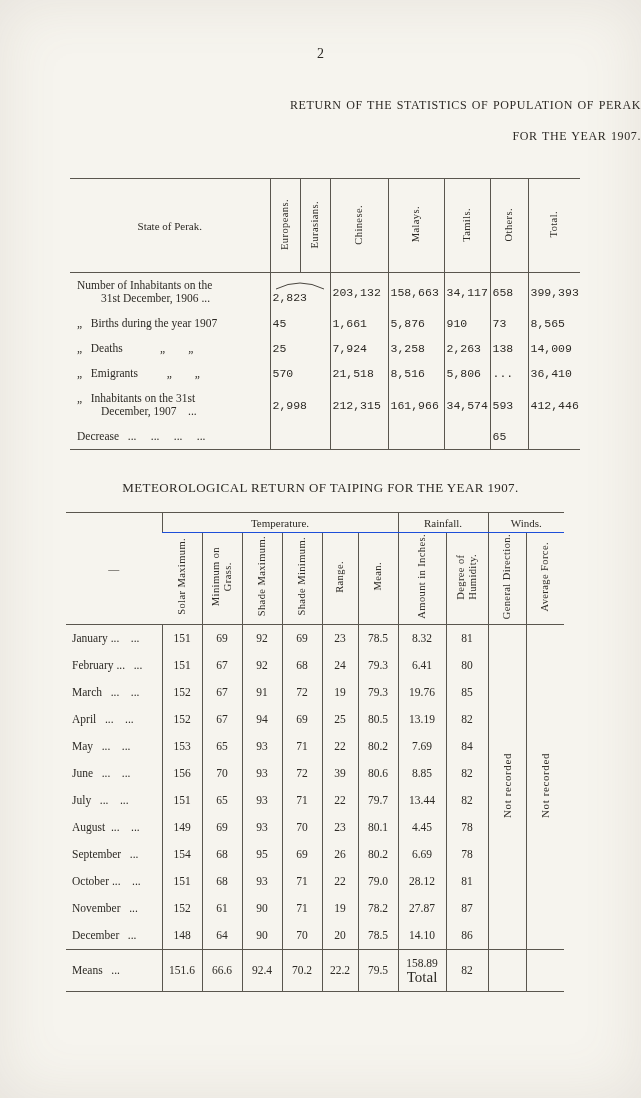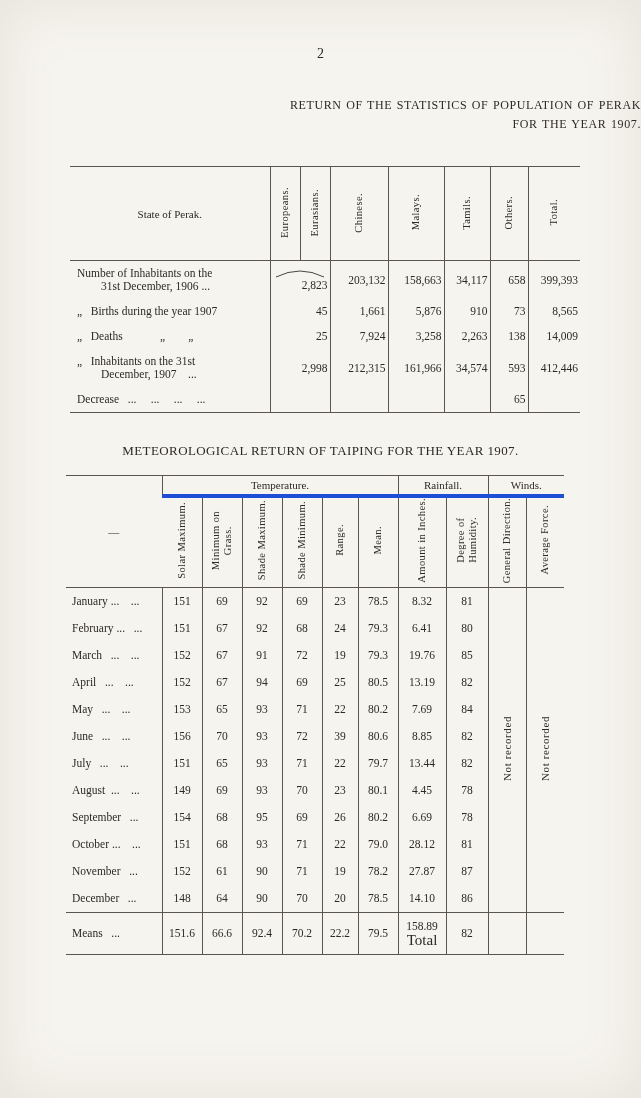--- a/index.html
+++ b/index.html
@@ -12,59 +12,59 @@
     position:relative;
     width:641px; height:1098px;
     background:#f6f4ee;
     color:#2d2a25;
     overflow:hidden;
     box-shadow:inset 0 0 60px rgba(120,110,90,.12);
   }
   .pagenum { text-align:center; padding-top:46px; font-size:14px; }
   .title { text-align:right; font-size:12px; letter-spacing:.6px; word-spacing:1px; }
   .title1 { margin-top:36px; }
-  .title2 { margin-top:4px; }
+  .title2 { margin-top:16px; }
 
   table { border-collapse:collapse; table-layout:fixed; }
   th, td { font-weight:normal; }
 
   
   .pop { margin:34px 0 8px 70px; width:510px; }
   .pop th, .pop td { border-left:1px solid #5a564e; }
   .pop th:first-child, .pop td:first-child { border-left:none; }
   .pop thead th {
     border-top:1px solid #5a564e;
     border-bottom:1px solid #5a564e;
     height:94px; vertical-align:middle; text-align:center;
     font-size:11px;
   }
   .pop tbody td { font-size:11.5px; padding:6px 2px; vertical-align:middle; line-height:13px; }
   .pop tbody tr:last-child td { border-bottom:1px solid #5a564e; }
   .pop .lbl { text-align:left; padding-left:7px; }
-  .pop .num { text-align:right; }
+  .pop .num { text-align:left;font-family:Liberation Mono, monospace; }
   .l2 { padding-left:24px; }
   .corner { font-size:11.5px; }
   .vtext {
     writing-mode:vertical-rl;
     transform:rotate(180deg);
     white-space:pre-line;
     display:inline-block;
     font-size:10.5px;
     letter-spacing:.4px;
     line-height:12px;
   }
   .brace { display:block; margin:0 auto 1px auto; }
 
   
   .met-title { text-align:center; font-size:13px; letter-spacing:.4px; margin-top:30px; }
   .met { margin:16px 0 0 66px; width:498px; }
   .met th, .met td { border-left:1px solid #5a564e; }
   .met th:first-child, .met td:first-child { border-left:none; }
   .met thead tr:first-child th { border-top:1px solid #5a564e; }
-  .met .grp { border-bottom:4px solid #1d4ed8; font-size:11px; height:20px; text-align:center; vertical-align:middle;margin-top:46px; }
+  .met .grp { border-bottom:1px solid #1d4ed8; font-size:11px; height:20px; text-align:center; vertical-align:middle;margin-top:46px; }
   .met .subs th { height:92px; vertical-align:middle; text-align:center; border-bottom:1px solid #5a564e; }
   .met .corner2 { vertical-align:middle; text-align:center; font-size:11px; border-bottom:1px solid #5a564e; }
   .met tbody td { font-size:11.5px; text-align:center; padding:7px 2px; line-height:13px; vertical-align:middle; }
   .met .mon { text-align:left; padding-left:6px; }
   .met .nr { vertical-align:middle; }
   .met .nr .vtext { font-size:11px; letter-spacing:.6px; }
   .means td { border-top:1px solid #5a564e; border-bottom:1px solid #5a564e; padding:5px 2px; }
   .tot { font-size:15px; margin-top:1px; }
 </style>
 </head>
@@ -131,20 +131,31 @@
       <tr>
         <td class="lbl">
             <div>„&nbsp;&nbsp;&nbsp;Deaths&nbsp;&nbsp;&nbsp;&nbsp;&nbsp;&nbsp;&nbsp;&nbsp;&nbsp;&nbsp;&nbsp;&nbsp;&nbsp;„&nbsp;&nbsp;&nbsp;&nbsp;&nbsp;&nbsp;&nbsp;&nbsp;„</div>
           </td>
         <td class="num" colspan="2">25</td>
         <td class="num">7,924</td>
         <td class="num">3,258</td>
         <td class="num">2,263</td>
         <td class="num">138</td>
         <td class="num">14,009</td>
+      </tr>
+      <tr>
+        <td class="lbl">
+            <div>„&nbsp;&nbsp;&nbsp;Emigrants&nbsp;&nbsp;&nbsp;&nbsp;&nbsp;&nbsp;&nbsp;&nbsp;&nbsp;&nbsp;„&nbsp;&nbsp;&nbsp;&nbsp;&nbsp;&nbsp;&nbsp;&nbsp;„</div>
+          </td>
+        <td class="num" colspan="2">570</td>
+        <td class="num">21,518</td>
+        <td class="num">8,516</td>
+        <td class="num">5,806</td>
+        <td class="num">...</td>
+        <td class="num">36,410</td>
       </tr>
       <tr>
         <td class="lbl">
             <div>„&nbsp;&nbsp;&nbsp;Inhabitants on the 31st</div>
             <div class="l2">December, 1907&nbsp;&nbsp;&nbsp;&nbsp;...</div>
           </td>
         <td class="num" colspan="2">2,998</td>
         <td class="num">212,315</td>
         <td class="num">161,966</td>
         <td class="num">34,574</td>

